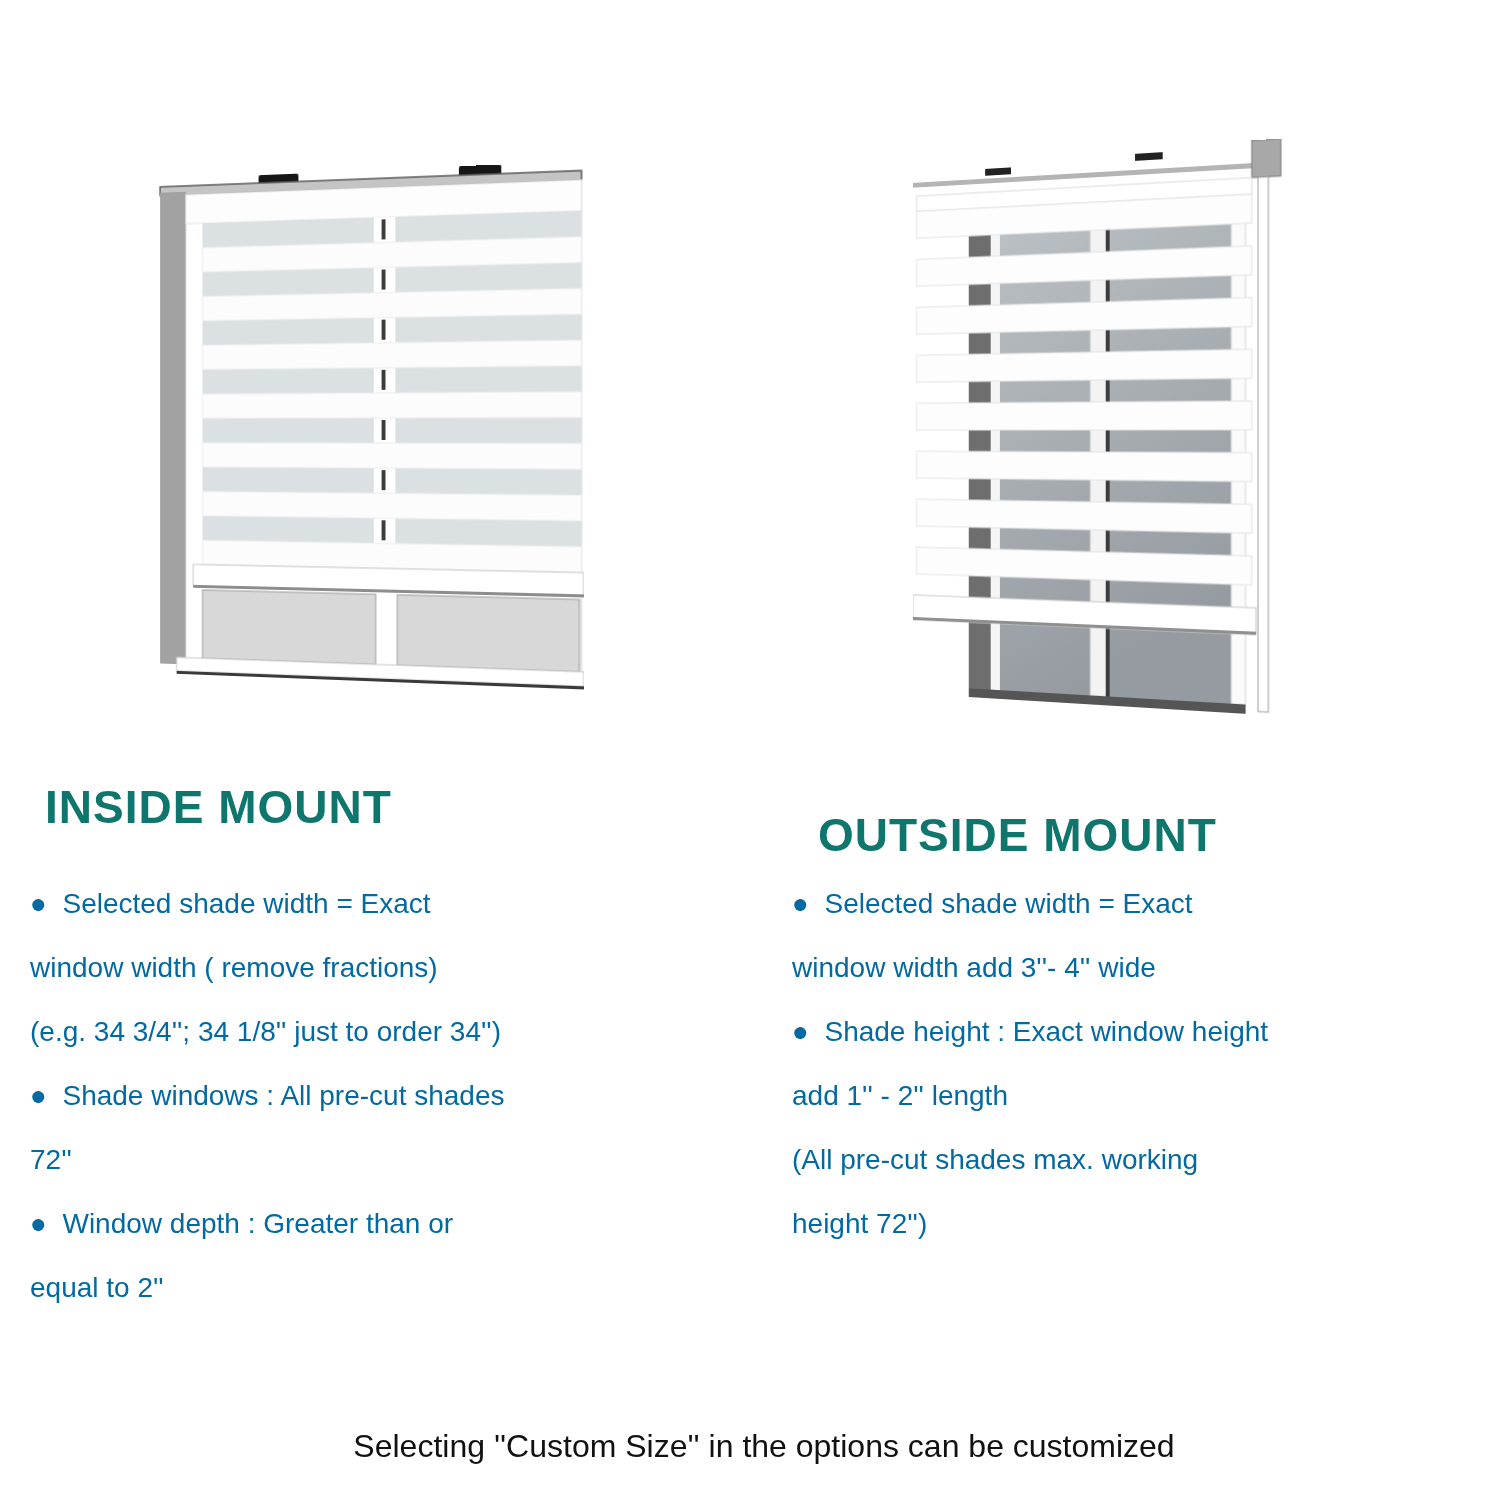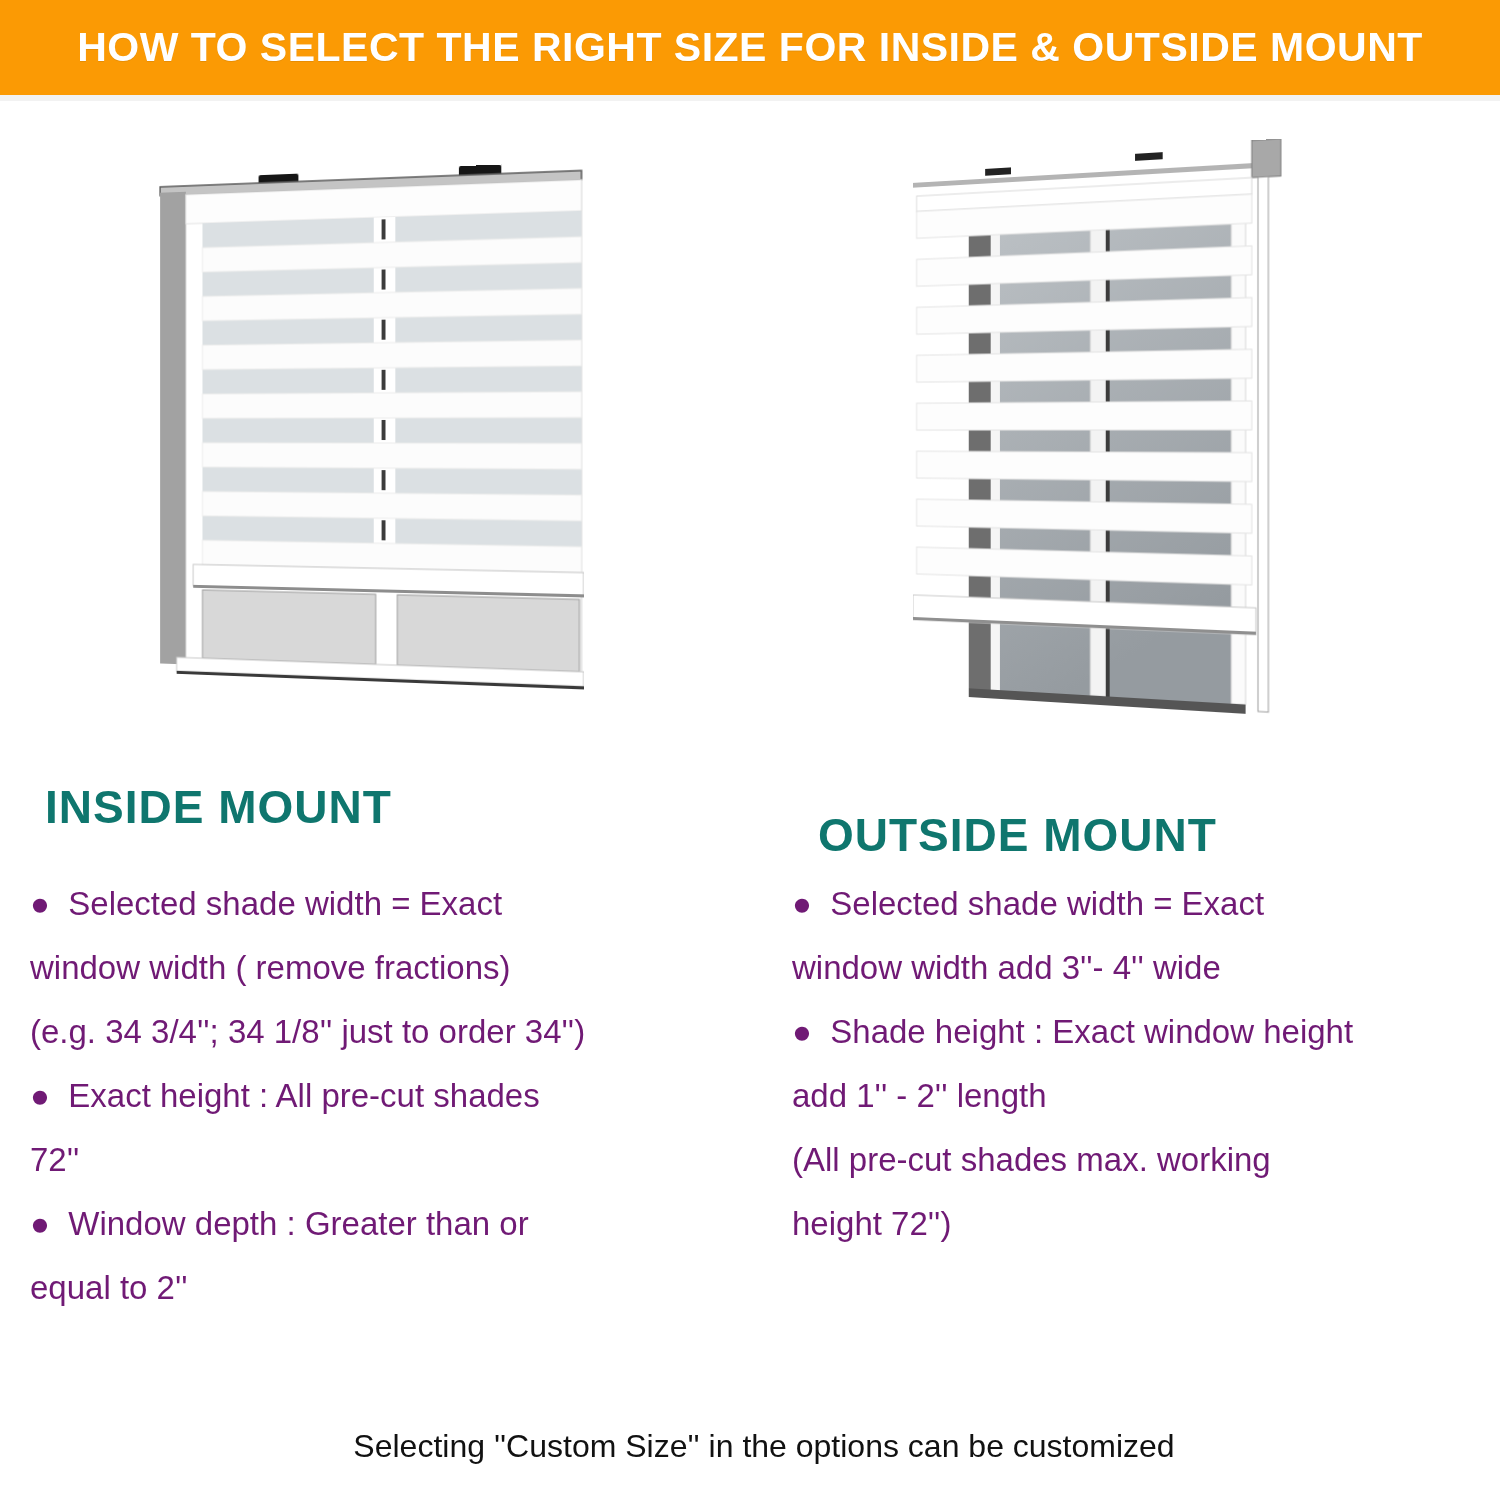--- a/index.html
+++ b/index.html
@@ -24,38 +24,35 @@
   .persp-l { transform:perspective(1500px) rotateY(-13deg); transform-origin:50% 50%; }
   .persp-r { transform:perspective(1200px) rotateY(-15deg); transform-origin:50% 50%; }
   
   .mount-heading {
     position:absolute; top:780px; color:#0f766e; font-size:46px; font-weight:700;
     letter-spacing:1px; white-space:nowrap;
   }
   .heading-inside { left:45px; }
   .heading-outside { left:818px;margin-top:28px; }
   
-  .col { position:absolute; top:872px; width:720px; color:#701a75; font-size:33px; }
+  .col { position:absolute; top:872px; width:720px; color:#0369a1; font-size:28px; }
   .col-inside { left:30px; }
   .col-outside { left:792px; }
   .line { line-height:64px; white-space:pre-wrap; }
   
   .footer {
     position:absolute; left:0; top:1424px; width:1500px; text-align:center;
     color:#111111; font-size:32px; line-height:44px; white-space:pre-wrap;margin-left:14px;
   }
 </style>
 </head>
 <body>
 
 <div class="canvas">
 
-  <div class="banner">
-    <div class="banner-title">HOW TO SELECT THE RIGHT SIZE FOR INSIDE &amp; OUTSIDE MOUNT</div>
-  </div>
 
   <div class="illo illo-inside">
     <div class="persp-l">
       <svg width="436" height="518" viewBox="0 0 436 518">
 
         <g>
           <rect x="108" y="1" width="42" height="11" rx="2" fill="#161616"></rect>
           <rect x="314" y="0" width="42" height="11" rx="2" fill="#161616"></rect>
           <rect x="2" y="9" width="432" height="9" fill="#c4c4c4" stroke="#5a5a5a" stroke-width="1.5"></rect>
         </g>
@@ -160,21 +157,21 @@
     </div>
   </div>
 
   <div class="mount-heading heading-inside">INSIDE MOUNT</div>
   <div class="mount-heading heading-outside">OUTSIDE MOUNT</div>
 
   <div class="col col-inside">
     <div class="line">●  Selected shade width = Exact</div>
     <div class="line">window width ( remove fractions)</div>
     <div class="line">(e.g. 34 3/4''; 34 1/8'' just to order 34'')</div>
-    <div class="line">●  Exact height : All pre-cut shades</div>
+    <div class="line">●  Shade windows : All pre-cut shades</div>
     <div class="line">72''</div>
     <div class="line">●  Window depth : Greater than or</div>
     <div class="line">equal to 2''</div>
   </div>
 
   <div class="col col-outside">
     <div class="line">●  Selected shade width = Exact</div>
     <div class="line">window width add 3''- 4'' wide</div>
     <div class="line">●  Shade height : Exact window height</div>
     <div class="line">add 1'' - 2'' length</div>

